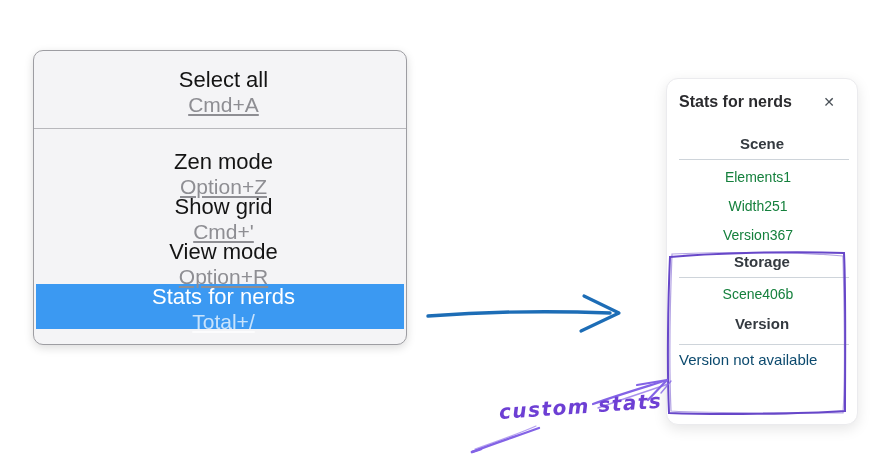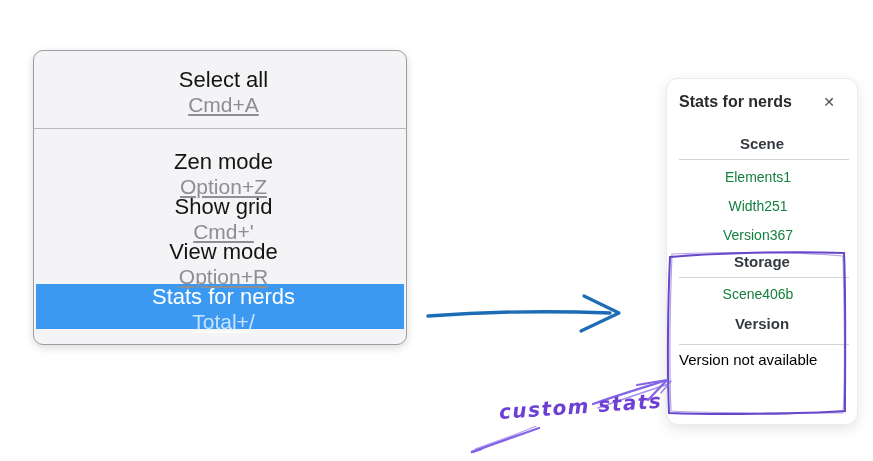--- a/index.html
+++ b/index.html
@@ -29,21 +29,21 @@
   .panel-close{font-size:14px;color:#495057;line-height:1;cursor:pointer;padding:2px 10px 2px 2px;}
   .p-heading{margin-top:20px;text-align:center;font-weight:bold;font-size:15px;color:#343a40;}
   .p-heading.tight{margin-top:4px;}
   .p-div{height:1px;background:#ced4da;margin:7px -4px 0 0;}
   .p-div.late{margin-top:12px;}
   .p-rows{margin-top:2px;}
   .p-row{height:29px;display:flex;align-items:center;justify-content:center;
          font-size:14px;color:#15803d;}
   .p-row .p-val{padding-right:8px;}
   .p-rows.compact .p-row{height:27px;}
-  .p-note{height:28px;display:flex;align-items:center;font-size:15px;color:#000000;text-align:center;}
+  .p-note{height:28px;display:flex;align-items:center;font-size:15px;color:#0c4a6e;text-align:center;}
 
   
   .overlay{position:absolute;left:0;top:0;width:873px;height:461px;pointer-events:none;}
   .annotation-text{position:absolute;left:499px;top:400px;color:#6d3fd4;
                    font-family:"DejaVu Sans", sans-serif;font-style:italic;font-weight:600;
                    font-size:20px;letter-spacing:1.5px;transform:rotate(-4deg);
                    transform-origin:left center;white-space:nowrap;}
 </style>
 </head>
 <body>

